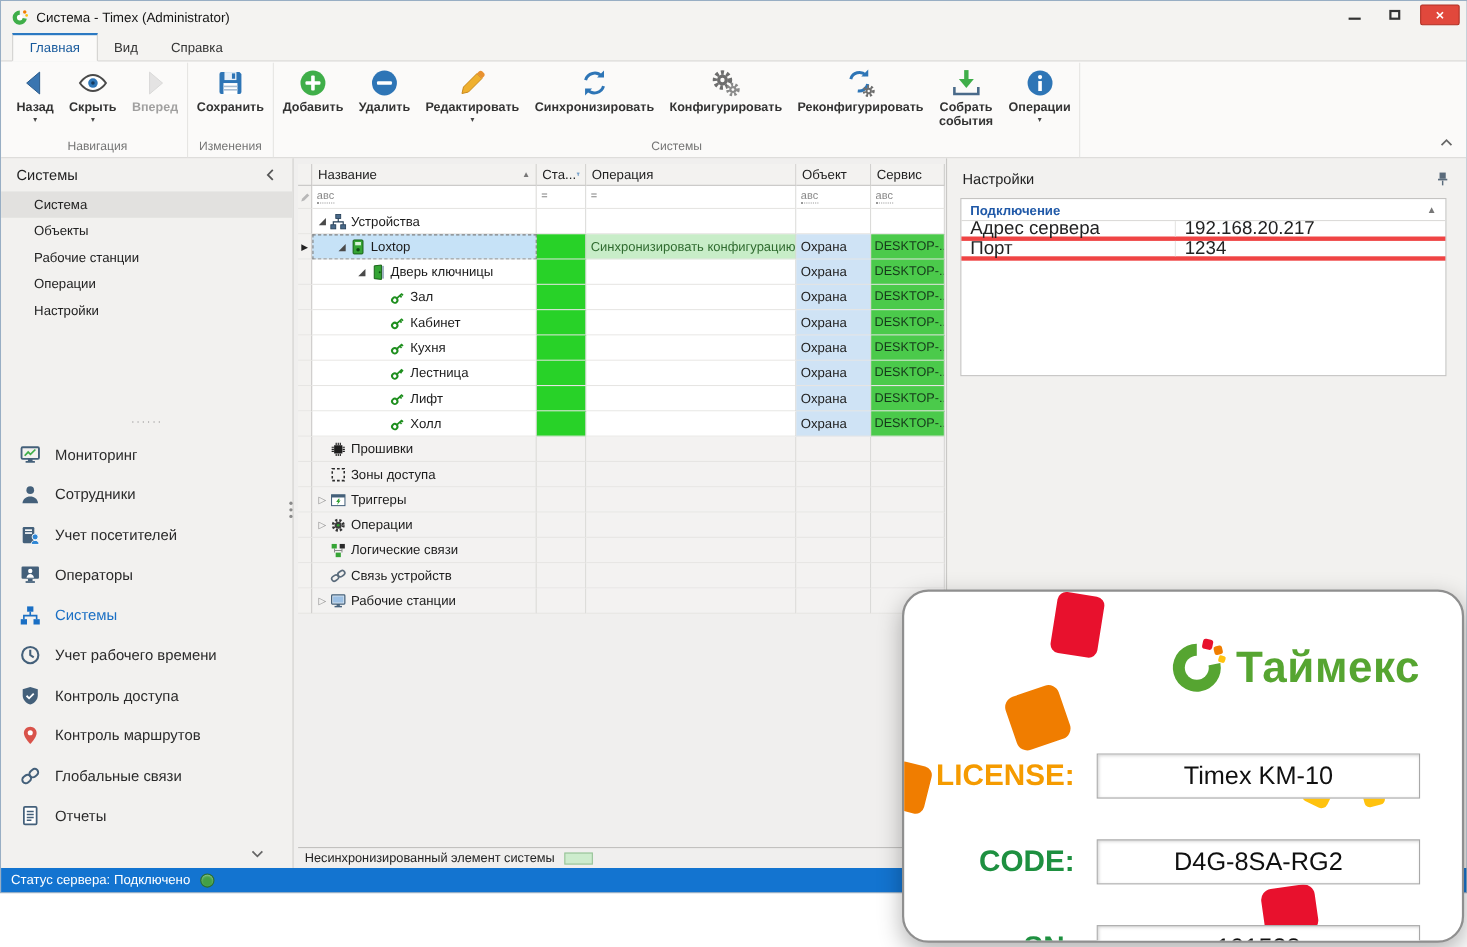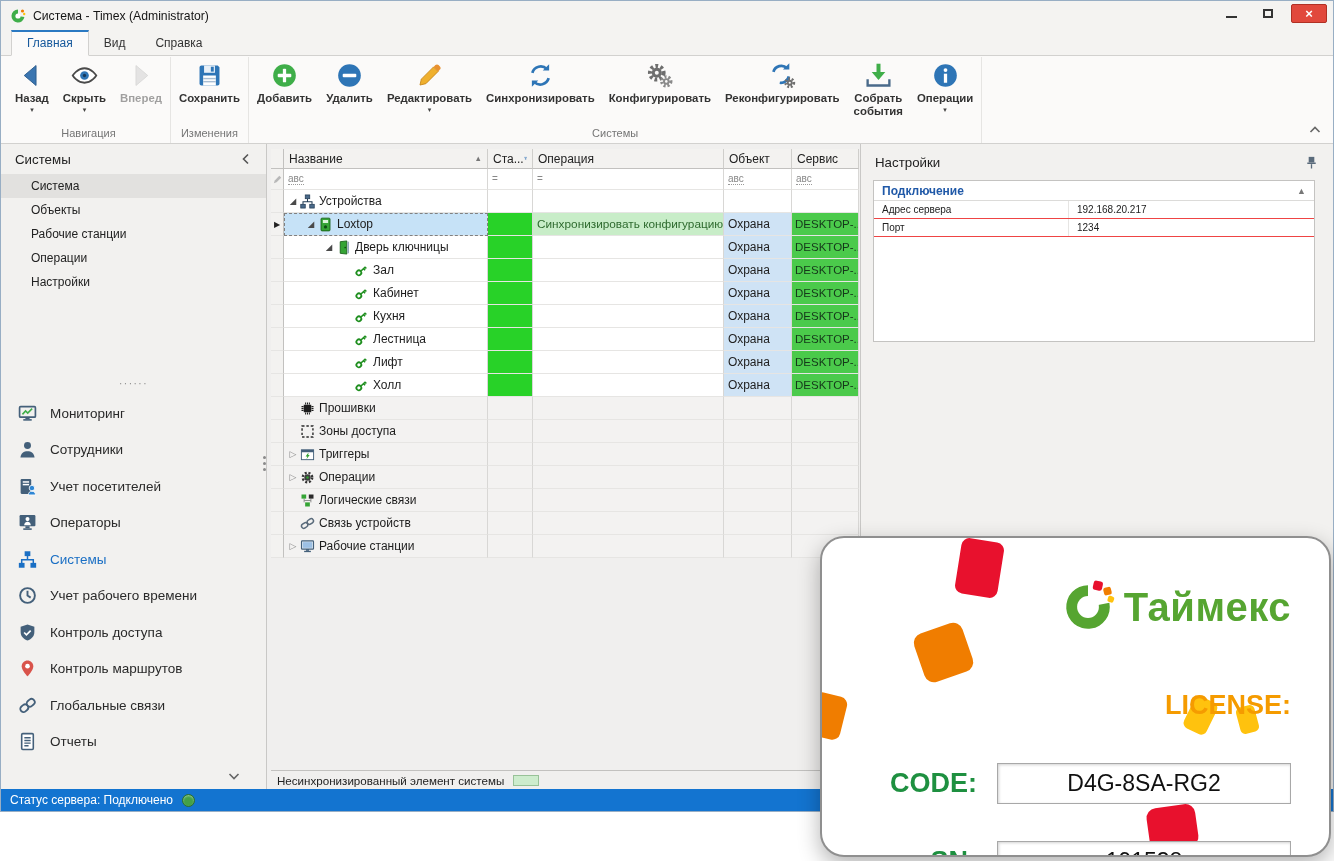--- a/index.html
+++ b/index.html
@@ -90,21 +90,21 @@
   .grid-footer{height:19px;border-top:1px solid #c2c1bf;display:flex;align-items:center;gap:9px;padding-left:6px;font-size:11.6px;color:#222;background:#f0efee;}
   .swatch{width:26px;height:11px;background:#cdeccd;border:1px solid #98c298;}
 
   
   .settings{flex:1;background:#f2f1ef;border-left:1px solid #c9c8c6;display:flex;flex-direction:column;padding-top:3px;}
   .sp-header{height:30px;display:flex;align-items:center;padding:0 14px;font-size:13.3px;color:#222;}
   .sp-pin{margin-left:auto;width:15px;height:15px;}
   .sp-box{margin:3px 18px 0 12px;background:#fff;border:1px solid #c4c3c1;}
   .sp-section{display:flex;align-items:center;height:20px;padding:0 8px;color:#2059a8;font-weight:bold;font-size:12px;border-bottom:1px solid #dcdbd9;}
   .sp-sec-arrow{margin-left:auto;color:#777;font-size:9px;}
-  .sp-row{display:flex;height:18px;border-bottom:1px solid #ef4444;font-size:10px;color:#222;}
+  .sp-row{display:flex;height:18px;border-bottom:4px solid #ef4444;font-size:17px;color:#222;}
   .sp-row .lbl{width:195px;border-right:1px solid #e6e5e3;display:flex;align-items:center;padding:0 8px;}
   .sp-row .val{flex:1;display:flex;align-items:center;padding:0 8px;}
   .sp-empty{height:104px;}
 
   
   .statusbar{height:22px;background:#1374d0;display:flex;align-items:center;gap:9px;padding-left:9px;color:#fff;font-size:12px;}
   .sb-dot{width:13px;height:13px;border-radius:50%;background:#43a047;border:1px solid #2c6e31;box-shadow:inset 0 1px 2px rgba(255,255,255,.45);}
 
   
   .card{position:absolute;left:820px;top:536px;width:511px;height:321px;background:#fff;border:2px solid #8f8f8f;border-radius:24px;box-shadow:0 8px 22px rgba(0,0,0,.3);overflow:hidden;z-index:20;}
@@ -877,20 +877,21 @@
           <rect x="31" y="1" width="9" height="9" rx="2.5" fill="#e8112d" transform="rotate(12 35.5 5.5)"></rect>
           <rect x="41" y="7" width="7.5" height="7.5" rx="2" fill="#f07d00" transform="rotate(-14 44.7 10.7)"></rect>
           <rect x="45" y="15.5" width="6" height="6" rx="1.8" fill="#ffc20e" transform="rotate(18 48 18.5)"></rect>
         </svg>
       </span>
     <span class="brand-text">Таймекс</span>
   </div>
   <div class="lic-rows" id="lic-rows">
       <div class="lic-row">
         <div class="lic-label" style="color: rgb(245, 155, 0);">LICENSE:</div>
+        <div class="lic-box">Timex KM-10</div>
       </div>
       <div class="lic-row">
         <div class="lic-label" style="color: rgb(30, 144, 64);">CODE:</div>
         <div class="lic-box">D4G-8SA-RG2</div>
       </div>
       <div class="lic-row">
         <div class="lic-label" style="color: rgb(30, 144, 64);">SN:</div>
         <div class="lic-box">191538</div>
       </div>
     </div>

